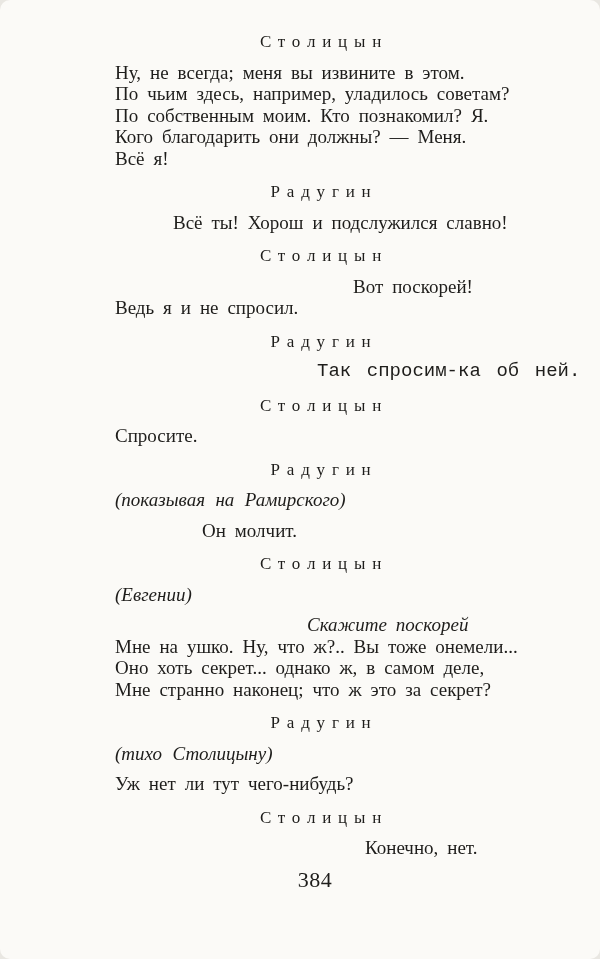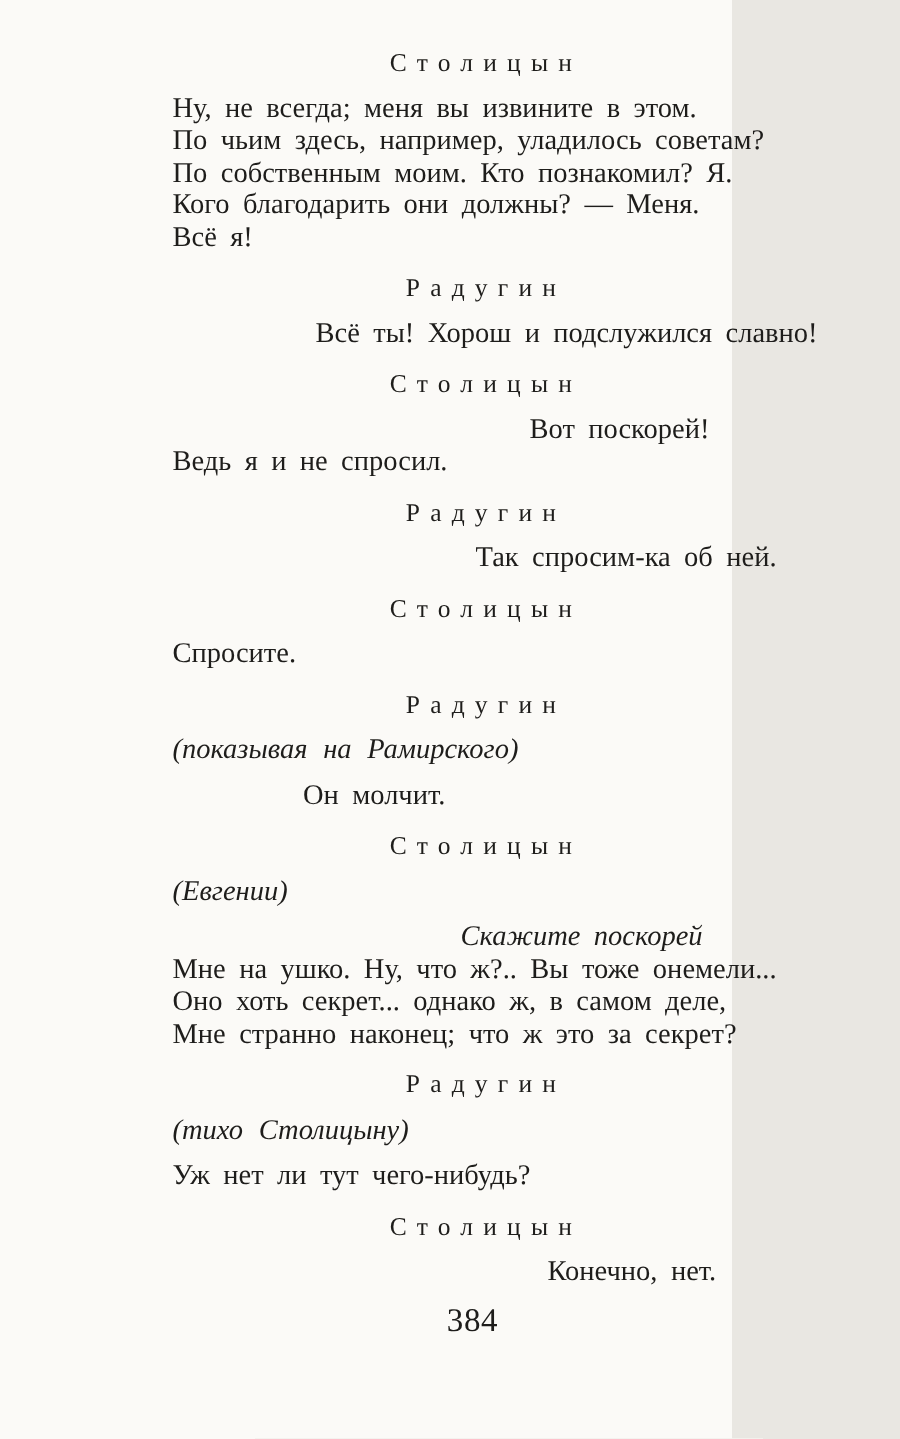--- a/index.html
+++ b/index.html
@@ -8,25 +8,26 @@
   }
   body {
     width: 600px;
     height: 959px;
     overflow: hidden;
     background: #e9e7e2;
     font-family: "Liberation Serif", "DejaVu Serif", serif;
   }
   .book-page {
     position: relative;
-    width: 488px;
+    width: 600px;
     height: 959px;
     background: var(--paper, #fbfaf7);
     color: var(--ink, #1e1d1b);
     box-sizing: border-box;
+    border-radius: 10px;
   }
   .dialogue {
     position: absolute;
     left: 115px;
     top: 19px;
     width: 430px;
     display: flex;
     flex-direction: column;
     font-size: 19px;
     line-height: 21.5px;
@@ -65,26 +66,26 @@
 <div class="book-page" style="--paper: #fbfaf7; --ink: #1e1d1b;">
   <div class="dialogue">
 
   <div class="speaker">Столицын</div>
       <div class="verse">Ну, не всегда; меня вы извините в этом.</div>
       <div class="verse">По чьим здесь, например, уладилось советам?</div>
       <div class="verse">По собственным моим. Кто познакомил? Я.</div>
       <div class="verse">Кого благодарить они должны? — Меня.</div>
       <div class="verse">Всё я!</div>
       <div class="speaker">Радугин</div>
-      <div class="verse" style="padding-left: 58px; text-align: right;">Всё ты! Хорош и подслужился славно!</div>
+      <div class="verse" style="padding-left: 58px;">Всё ты! Хорош и подслужился славно!</div>
       <div class="speaker">Столицын</div>
       <div class="verse" style="padding-left: 238px;">Вот поскорей!</div>
       <div class="verse">Ведь я и не спросил.</div>
       <div class="speaker">Радугин</div>
-      <div class="verse" style="padding-left: 202px;">Так спросим-ка об ней.</div>
+      <div class="verse" style="padding-left: 202px; font-family: Liberation Mono, monospace;">Так спросим-ка об ней.</div>
       <div class="speaker">Столицын</div>
       <div class="verse">Спросите.</div>
       <div class="speaker">Радугин</div>
       <div class="stage">(показывая на Рамирского)</div>
       <div class="verse" style="padding-left: 87px;">Он молчит.</div>
       <div class="speaker">Столицын</div>
       <div class="stage">(Евгении)</div>
       <div class="verse" style="padding-left: 192px; font-style: italic;">Скажите поскорей</div>
       <div class="verse">Мне на ушко. Ну, что ж?.. Вы тоже онемели...</div>
       <div class="verse">Оно хоть секрет... однако ж, в самом деле,</div>

